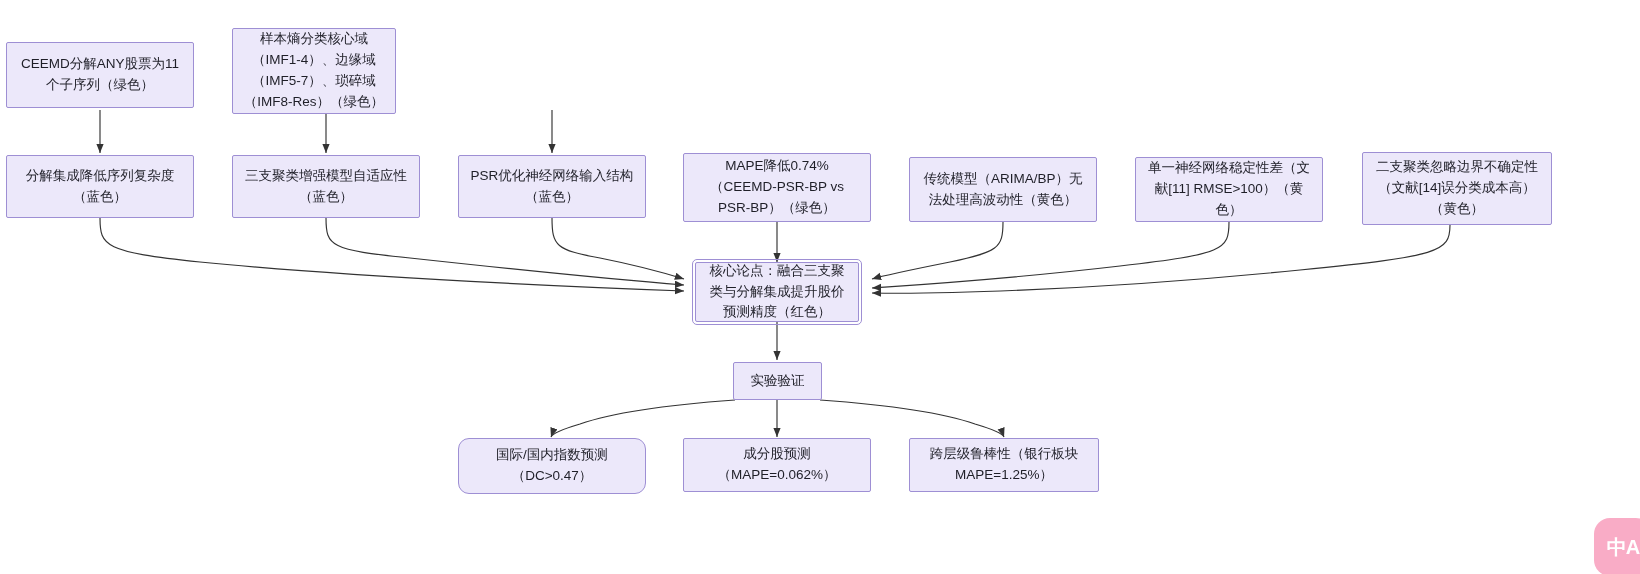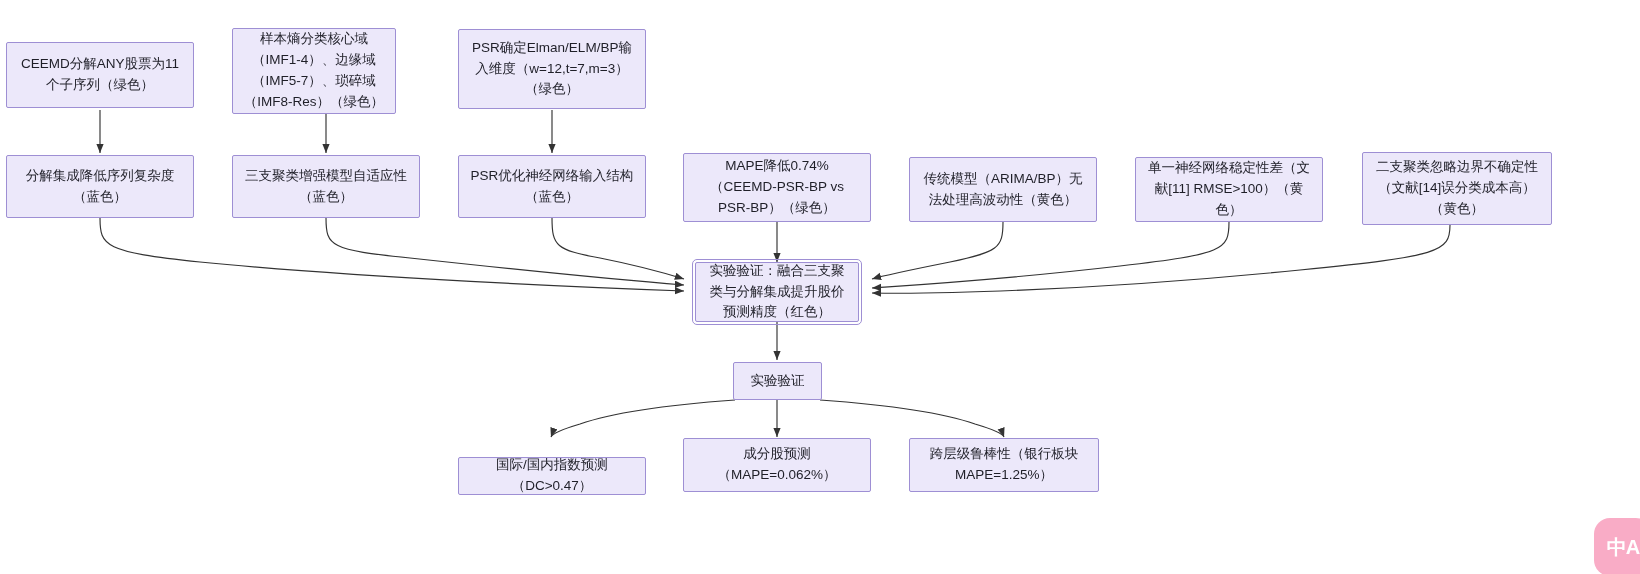--- a/index.html
+++ b/index.html
@@ -100,23 +100,20 @@
   </svg>
 
   <div class="node" style="left:6px; top:42px; width:188px; height:66px;">
     <span class="label">CEEMD分解ANY股票为11个子序列（绿色）</span>
   </div>
 
   <div class="node" style="left:232px; top:28px; width:164px; height:86px;">
     <span class="label">样本熵分类核心域（IMF1-4）、边缘域（IMF5-7）、琐碎域（IMF8-Res）（绿色）</span>
   </div>
 
-  <div class="node" style="left:458px; top:29px; width:188px; height:80px;">
-    <span class="label">PSR确定Elman/ELM/BP输入维度（w=12,t=7,m=3）（绿色）</span>
-  </div>
 
   <div class="node" style="left:6px; top:155px; width:188px; height:63px;">
     <span class="label">分解集成降低序列复杂度（蓝色）</span>
   </div>
 
   <div class="node" style="left:232px; top:155px; width:188px; height:63px;">
     <span class="label">三支聚类增强模型自适应性（蓝色）</span>
   </div>
 
   <div class="node" style="left:458px; top:155px; width:188px; height:63px;">
@@ -133,28 +130,28 @@
 
   <div class="node" style="left:1135px; top:157px; width:188px; height:65px;justify-content:flex-end;">
     <span class="label">单一神经网络稳定性差（文献[11] RMSE&gt;100）（黄色）</span>
   </div>
 
   <div class="node" style="left:1362px; top:152px; width:190px; height:73px;">
     <span class="label">二支聚类忽略边界不确定性（文献[14]误分类成本高）（黄色）</span>
   </div>
 
   <div class="node core" style="left:695px; top:262px; width:164px; height:60px;">
-    <span class="label">实验验证：融合三支聚类与分解集成提升股价预测精度（红色）</span>
+    <span class="label">核心论点：融合三支聚类与分解集成提升股价预测精度（红色）</span>
   </div>
 
   <div class="node" style="left:733px; top:362px; width:89px; height:38px;">
     <span class="label">实验验证</span>
   </div>
 
-  <div class="node" style="left:458px; top:457px; width:188px; height:38px;">
+  <div class="node" style="left:458px; top:438px; width:188px; height:56px;border-radius:11px;">
     <span class="label">国际/国内指数预测（DC&gt;0.47）</span>
   </div>
 
   <div class="node" style="left:683px; top:438px; width:188px; height:54px;">
     <span class="label">成分股预测（MAPE=0.062%）</span>
   </div>
 
   <div class="node" style="left:909px; top:438px; width:190px; height:54px;">
     <span class="label">跨层级鲁棒性（银行板块MAPE=1.25%）</span>
   </div>

